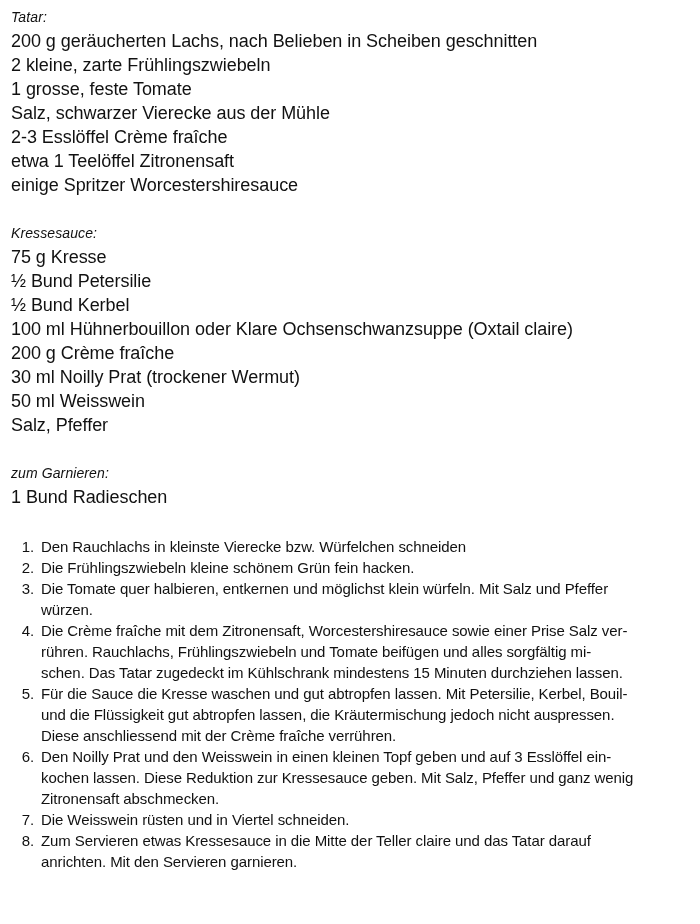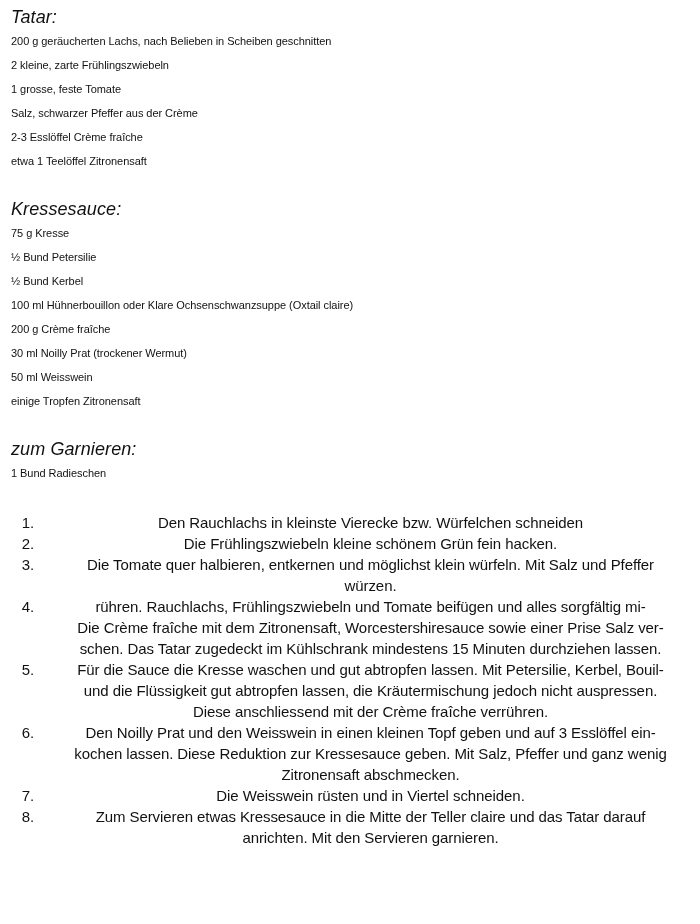--- a/index.html
+++ b/index.html
@@ -30,28 +30,28 @@
     padding-left: 11px;
     padding-top: 5px;
   }
 
   .section {
     margin: 0;
   }
 
   .section-heading {
     font-style: italic;
-    font-size: 18px;
+    font-size: 14px;
     line-height: 24px;
     letter-spacing: 0.1px;
     white-space: pre;
   }
 
   .ingredient-line {
-    font-size: 11px;
+    font-size: 18px;
     line-height: 24px;
     letter-spacing: -0.05px;
     white-space: pre;
   }
 
   .section-gap {
     height: 24px;
   }
 
   
@@ -83,49 +83,49 @@
   }
 
   .step-text {
     display: block;
   }
 
   
   .tline {
     display: block;
     white-space: pre;
-    text-align: center;
   }
 </style>
 </head>
 <body>
 
 <div class="page">
 
   <div class="ingredients-area">
       <div class="section">
         <div class="section-heading">Tatar:</div>
         <div class="ingredient-line">200 g geräucherten Lachs, nach Belieben in Scheiben geschnitten</div>
         <div class="ingredient-line">2 kleine, zarte Frühlingszwiebeln</div>
         <div class="ingredient-line">1 grosse, feste Tomate</div>
-        <div class="ingredient-line">Salz, schwarzer Pfeffer aus der Crème</div>
+        <div class="ingredient-line">Salz, schwarzer Vierecke aus der Mühle</div>
         <div class="ingredient-line">2-3 Esslöffel Crème fraîche</div>
         <div class="ingredient-line">etwa 1 Teelöffel Zitronensaft</div>
+        <div class="ingredient-line">einige Spritzer Worcestershiresauce</div>
       </div>
       <div class="section-gap"></div>
       <div class="section">
         <div class="section-heading">Kressesauce:</div>
         <div class="ingredient-line">75 g Kresse</div>
         <div class="ingredient-line">½ Bund Petersilie</div>
         <div class="ingredient-line">½ Bund Kerbel</div>
         <div class="ingredient-line">100 ml Hühnerbouillon oder Klare Ochsenschwanzsuppe (Oxtail claire)</div>
         <div class="ingredient-line">200 g Crème fraîche</div>
         <div class="ingredient-line">30 ml Noilly Prat (trockener Wermut)</div>
         <div class="ingredient-line">50 ml Weisswein</div>
-        <div class="ingredient-line">einige Tropfen Zitronensaft</div>
+        <div class="ingredient-line">Salz, Pfeffer</div>
       </div>
       <div class="section-gap"></div>
       <div class="section">
         <div class="section-heading">zum Garnieren:</div>
         <div class="ingredient-line">1 Bund Radieschen</div>
       </div>
     </div>
 
   <ol class="steps">
       <li class="step">
@@ -143,22 +143,22 @@
       <li class="step">
         <span class="step-number">3.</span>
         <span class="step-text">
           <span class="tline">Die Tomate quer halbieren, entkernen und möglichst klein würfeln. Mit Salz und Pfeffer</span>
           <span class="tline">würzen.</span>
         </span>
       </li>
       <li class="step">
         <span class="step-number">4.</span>
         <span class="step-text">
+          <span class="tline">Die Crème fraîche mit dem Zitronensaft, Worcestershiresauce sowie einer Prise Salz ver-</span>
           <span class="tline">rühren. Rauchlachs, Frühlingszwiebeln und Tomate beifügen und alles sorgfältig mi-</span>
-          <span class="tline">Die Crème fraîche mit dem Zitronensaft, Worcestershiresauce sowie einer Prise Salz ver-</span>
           <span class="tline">schen. Das Tatar zugedeckt im Kühlschrank mindestens 15 Minuten durchziehen lassen.</span>
         </span>
       </li>
       <li class="step">
         <span class="step-number">5.</span>
         <span class="step-text">
           <span class="tline">Für die Sauce die Kresse waschen und gut abtropfen lassen. Mit Petersilie, Kerbel, Bouil-</span>
           <span class="tline">und die Flüssigkeit gut abtropfen lassen, die Kräutermischung jedoch nicht auspressen.</span>
           <span class="tline">Diese anschliessend mit der Crème fraîche verrühren.</span>
         </span>

